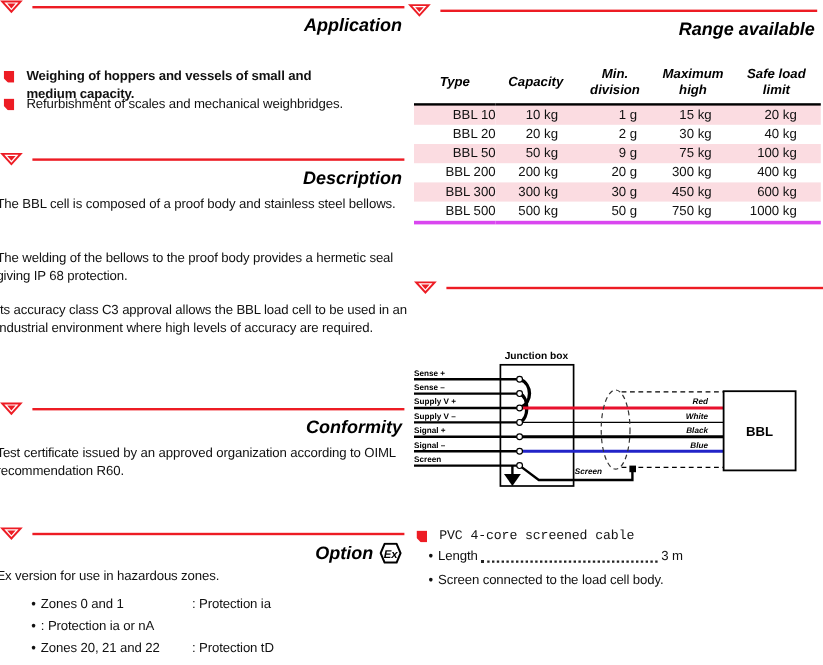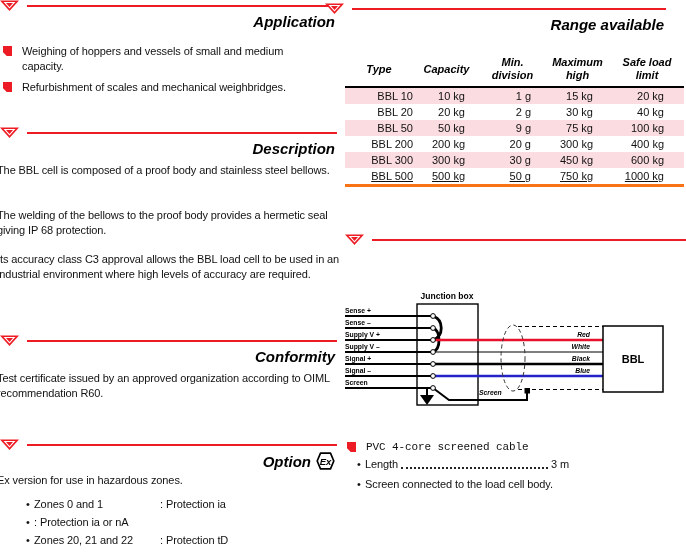--- a/index.html
+++ b/index.html
@@ -27,21 +27,21 @@
   .zone-label{width:126px;}
   .leader-row{position:absolute;display:flex;font-size:11px;line-height:15px;align-items:flex-end;letter-spacing:-0.1px;}
   .leader{flex:1;border-bottom:2px dotted #222;margin:0 3px 3px 3px;}
   table{position:absolute;left:345px;top:53px;width:339px;border-collapse:collapse;
     font-size:11px;table-layout:fixed;}
   thead th{font:italic bold 11px "Liberation Sans", sans-serif;text-align:center;
     vertical-align:middle;border-bottom:2px solid #000;padding:3px 0 4px 0;line-height:13px;color:#000;}
   thead th span{display:block;}
   tbody td{height:16px;padding:0;line-height:16px;}
   tbody tr:nth-child(odd){background:#FBDCE1;}
-  tbody tr:last-child td{border-bottom:3px solid #f97316;text-decoration:underline;}
+  tbody tr:last-child td{border-bottom:3px solid #d946ef;}
   td.c-type{text-align:right;padding-left:12px;}
   td.c-cap{text-align:right;padding-right:15px;}
   td.c-min{text-align:right;padding-right:14px;}
   td.c-max{text-align:right;padding-right:17px;}
   td.c-safe{text-align:right;padding-right:20px;}
   svg text{font-family:"Liberation Sans", sans-serif;}
 </style>
 </head>
 <body>
 
@@ -50,21 +50,21 @@
     <svg width="20" height="12" viewBox="0 0 20 12">
       <polygon points="0,0.5 19,0.5 9.5,11" fill="#ED1C24"></polygon>
       <polygon points="3.6,2 15.4,2 9.5,8.6" fill="#fff"></polygon>
       <polygon points="6,3 13,3 9.5,7" fill="#ED1C24"></polygon>
     </svg>
     <div class="rule"></div>
   </div>
   <div class="sec-title">Application</div>
 </div>
 
-<div class="bullet-row" style="left:3px;top:44px;width:300px;">
+<div class="bullet-row" style="left:3px;top:57px;width:300px;font-weight:bold;">
   <span class="flag"></span>
   <span class="bullet-text" style="width:272px;">Weighing of hoppers and vessels of small and medium capacity.</span>
 </div>
 <div class="bullet-row" style="left:3px;top:80px;width:330px;">
   <span class="flag"></span>
   <span class="bullet-text" style="width:310px;">Refurbishment of scales and mechanical weighbridges.</span>
 </div>
 
 <div class="sec" style="left:0;top:127;width:337px;top:127px;">
   <div class="sec-rule">
@@ -124,21 +124,21 @@
 <div class="zone-row" style="top:515px;">
   <span class="dot">•</span>
   <span>: Protection ia or nA</span>
 </div>
 <div class="zone-row" style="top:533px;">
   <span class="dot">•</span>
   <span class="zone-label">Zones 20, 21 and 22</span>
   <span>: Protection tD</span>
 </div>
 
-<div class="sec" style="left:325px;top:3px;width:341px;">
+<div class="sec" style="left:340px;top:3px;width:341px;">
   <div class="sec-rule">
     <svg width="20" height="12" viewBox="0 0 20 12">
       <polygon points="0,0.5 19,0.5 9.5,11" fill="#ED1C24"></polygon>
       <polygon points="3.6,2 15.4,2 9.5,8.6" fill="#fff"></polygon>
       <polygon points="6,3 13,3 9.5,7" fill="#ED1C24"></polygon>
     </svg>
     <div class="rule"></div>
   </div>
   <div class="sec-title">Range available</div>
 </div>

